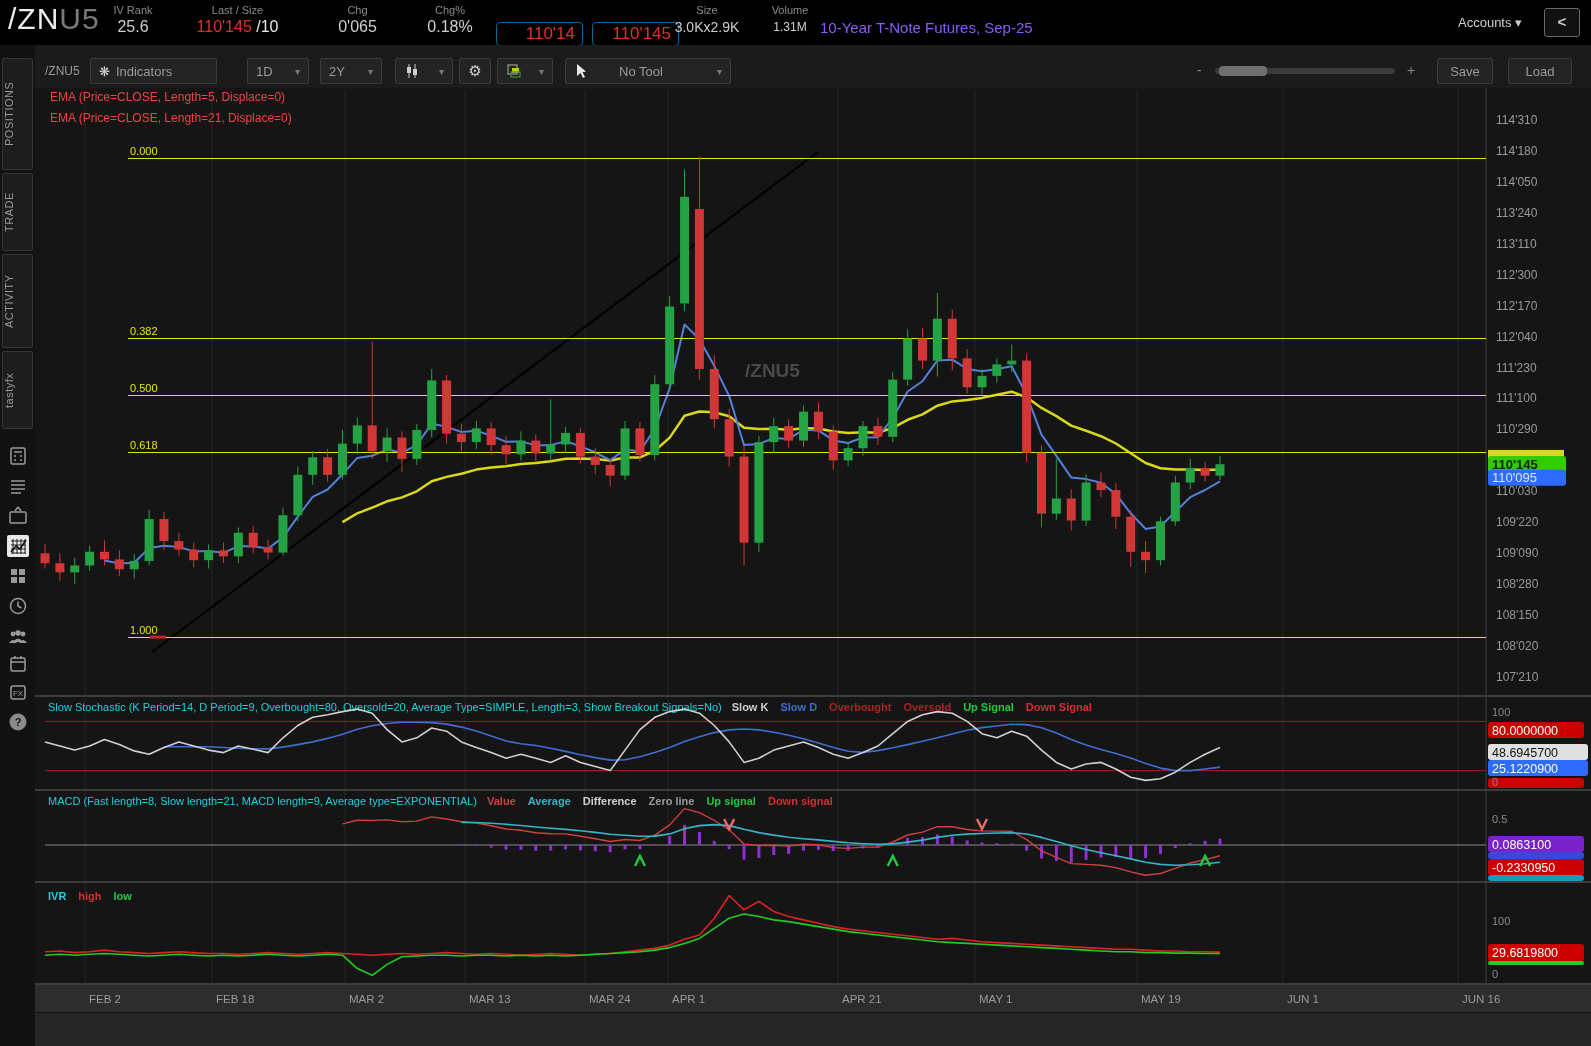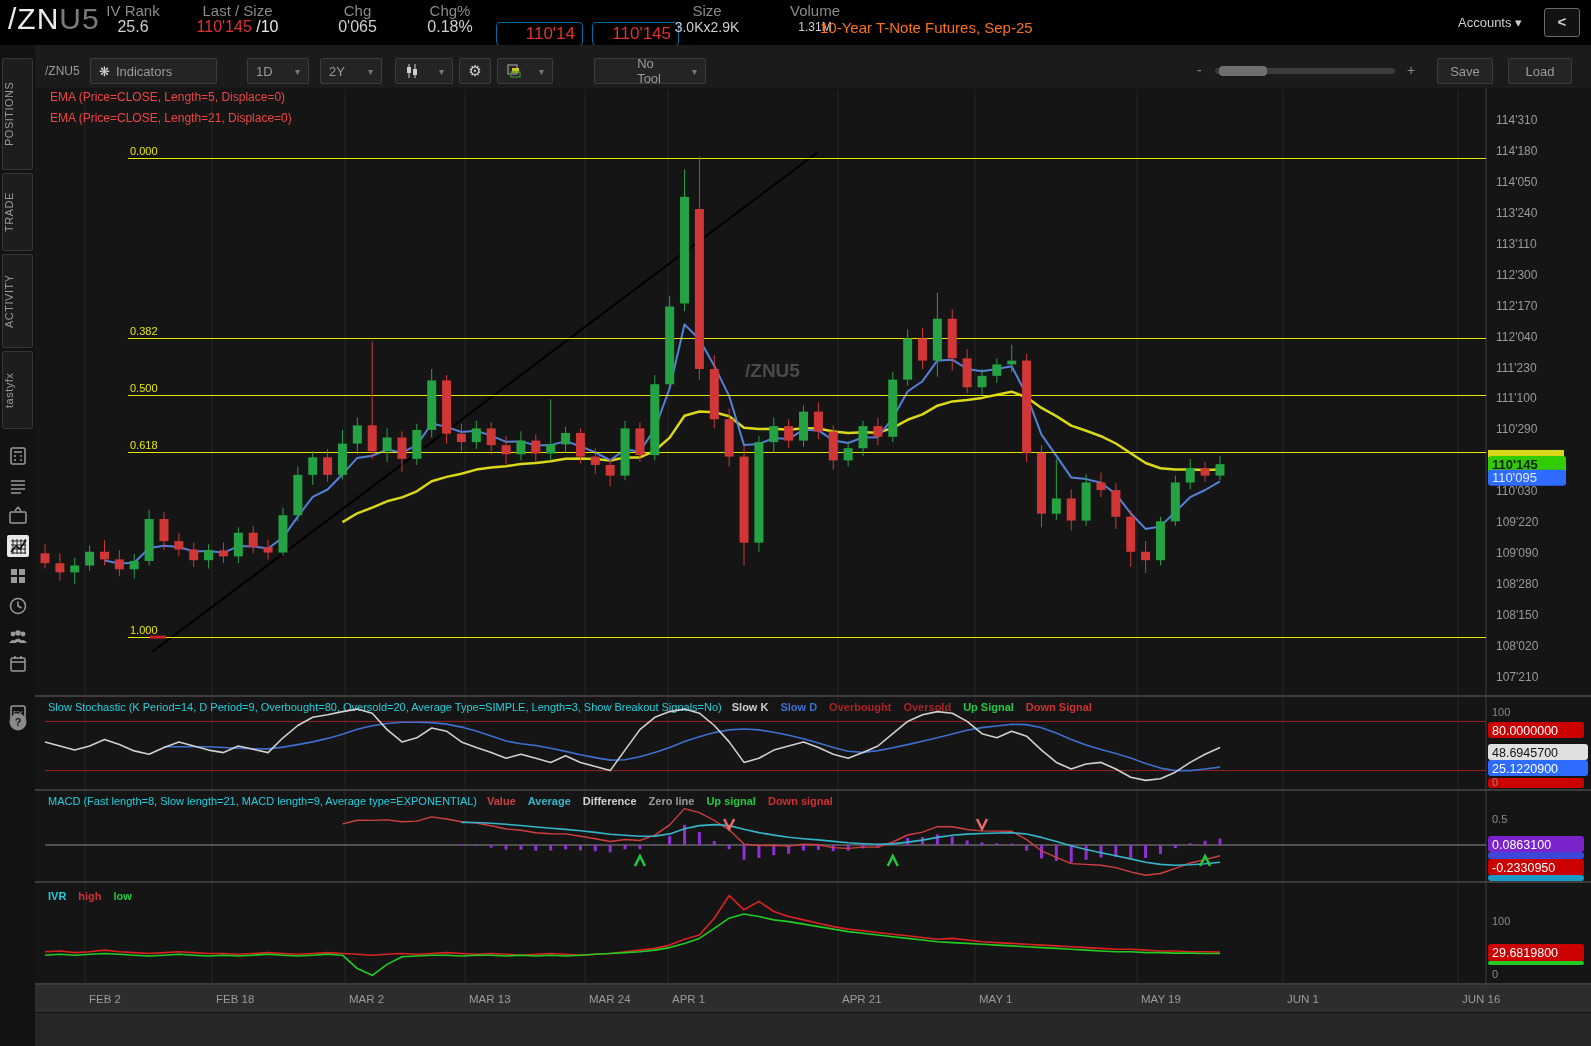--- a/index.html
+++ b/index.html
@@ -4,26 +4,26 @@
 <style>
   html,body{margin:0;padding:0;background:#000;}
   .app{position:relative;width:1591px;height:1046px;background:#0c0c0c;overflow:hidden;
        font-family:"Liberation Sans",sans-serif;-webkit-font-smoothing:antialiased;}
   .abs{position:absolute;}
   
   .header{left:0;top:0;width:1591px;height:45px;background:#000;}
   .sym{left:8px;top:2px;font-size:30px;color:#ececec;font-weight:400;letter-spacing:1px;}
   .sym .suffix{color:#7a7a7a;}
   .fld{text-align:center;}
-  .fld .lbl{font-size:15px;color:#8a8a8a;line-height:13px;}
+  .fld .lbl{font-size:11px;color:#8a8a8a;line-height:13px;}
   .fld .val{font-size:16px;line-height:20px;color:#cfcfcf;}
   .red{color:#e03131;} .grn{color:#2fbf4f;} .wht{color:#e8e8e8;} .gry{color:#a8a8a8;}
   .quotebox{border:1px solid #0369a1;border-radius:4px;height:22px;line-height:22px;
             text-align:right;padding:0 7px;font-size:17px;}
-  .desc{font-size:15px;color:#f97316;}
+  .desc{font-size:15px;color:#8b5cf6;}
   .accounts{font-size:13px;color:#cfcfcf;}
   .backbox{width:34px;height:27px;border:1px solid #6a6a6a;border-radius:3px;color:#cfcfcf;
            text-align:center;line-height:26px;font-size:15px;font-weight:bold;background:#111;}
   
   .sidebar{left:0;top:45px;width:35px;height:1001px;background:#121212;border-right:1px solid #000;}
   .vtab{position:absolute;left:2px;width:29px;background:#1d1d1d;border:1px solid #363636;
         border-radius:2px;color:#9a9a9a;font-size:11px;letter-spacing:.5px;
         writing-mode:vertical-rl;transform:rotate(180deg);text-align:center;}
   .sideicon{position:absolute;left:7px;width:22px;height:22px;}
   .sideicon.active{background:#e8e8e8;border-radius:2px;}
@@ -70,21 +70,21 @@
     <div class="quotebox red">110'14</div>
   </div>
   <div class="abs" style="left:592px;top:4px;width:87px;">
     <div class="lbl fld" style="text-align:right;">Ask (Buy)</div>
     <div class="quotebox red">110'145</div>
   </div>
   <div class="abs fld" style="left:672px;top:4px;width:70px;">
     <div class="lbl">Size</div>
     <div class="val gry" style="font-size:14px;">3.0Kx2.9K</div>
   </div>
-  <div class="abs fld" style="left:785px;top:4px;width:60px;">
+  <div class="abs fld" style="left:760px;top:4px;width:60px;">
     <div class="lbl">Volume</div>
     <div class="val gry" style="font-size:12px;">1.31M</div>
   </div>
   <div class="abs desc" style="left:820px;top:19px;">10-Year T-Note Futures, Sep-25</div>
   <div class="abs accounts" style="left:1458px;top:15px;">
     <span>Accounts</span>
     <span>▾</span>
   </div>
   <div class="abs backbox" style="left:1544px;top:8px;">&lt;</div>
 </div>
@@ -166,21 +166,21 @@
         </svg>
   </div>
   <div class="sideicon" style="top:608px;">
     <svg width="22" height="22">
           <rect x="4" y="5" width="14" height="13" rx="1.5" fill="none" stroke="#9a9a9a" stroke-width="1.5"></rect>
           <line x1="4" y1="9" x2="18" y2="9" stroke="#9a9a9a" stroke-width="1.5"></line>
           <line x1="8" y1="3" x2="8" y2="6" stroke="#9a9a9a" stroke-width="1.5"></line>
           <line x1="14" y1="3" x2="14" y2="6" stroke="#9a9a9a" stroke-width="1.5"></line>
         </svg>
   </div>
-  <div class="sideicon" style="top:656px;">
+  <div class="sideicon" style="top:636px;">
     <svg width="22" height="22">
           <rect x="4" y="5" width="14" height="13" rx="2" fill="none" stroke="#9a9a9a" stroke-width="1.5"></rect>
           <text x="11" y="15" font-size="8" fill="#9a9a9a" text-anchor="middle" font-family="Liberation Sans,sans-serif">FX</text>
         </svg>
   </div>
   <div class="sideicon" style="top:666px;">
     <svg width="22" height="22">
           <circle cx="11" cy="11" r="8.5" fill="#8a8a8a"></circle>
           <text x="11" y="15" font-size="11" font-weight="bold" fill="#151515" text-anchor="middle" font-family="Liberation Sans,sans-serif">?</text>
         </svg>
@@ -216,21 +216,21 @@
     <span style="color:#cfcfcf;font-size:15px;">⚙</span>
   </div>
   <div class="tbtn" style="left:462px;width:56px;">
     <svg width="16" height="16">
           <rect x="2" y="2" width="9" height="9" fill="none" stroke="#9a9a9a" stroke-width="1.2"></rect>
           <rect x="6" y="5" width="7" height="5" fill="#c9c920"></rect>
           <rect x="5" y="9" width="9" height="5" fill="none" stroke="#3f8f3f" stroke-width="1.2"></rect>
         </svg>
     <span class="carét">▾</span>
   </div>
-  <div class="tbtn" style="left:559px;width:112px;gap:31px;">
+  <div class="tbtn" style="left:530px;width:166px;gap:31px;">
     <svg width="14" height="16">
           <polygon points="3,1 3,13 6.5,10 9,15 11,14 8.6,9.2 12,8.6" fill="#e8e8e8"></polygon>
         </svg>
     <span>No Tool</span>
     <span class="carét">▾</span>
   </div>
   <div class="zoomsign" style="left:1162px;">-</div>
   <div class="slider-track" style="left:1180px;width:180px;"></div>
   <div class="slider-handle" style="left:1184px;"></div>
   <div class="zoomsign" style="left:1372px;">+</div>

